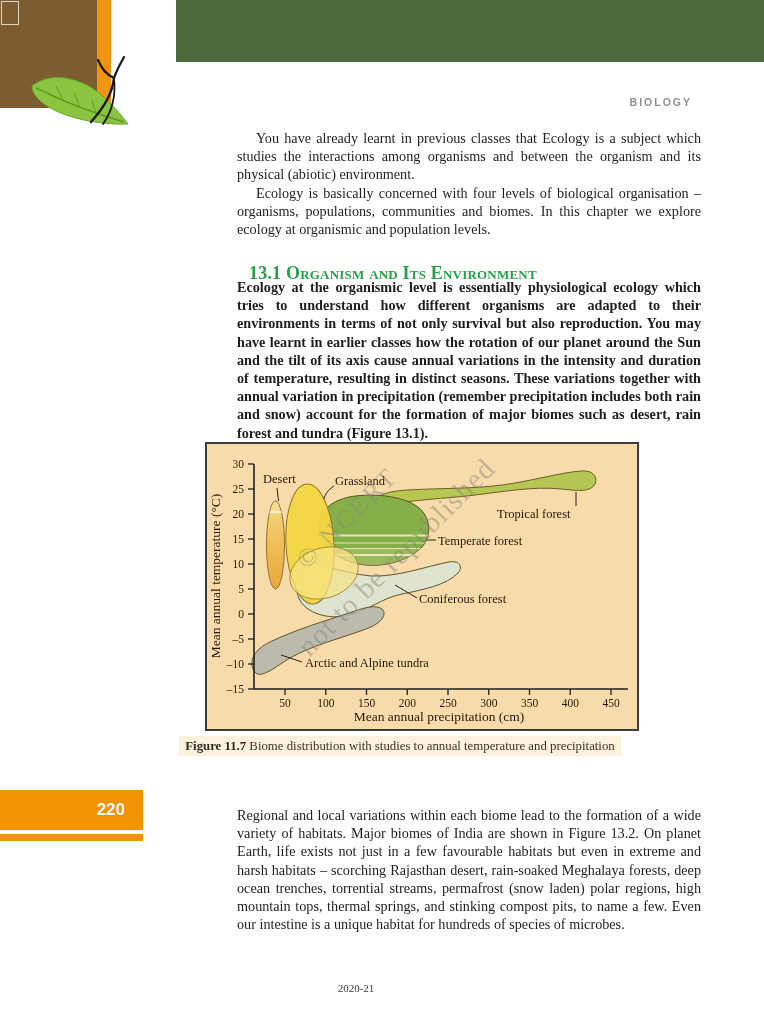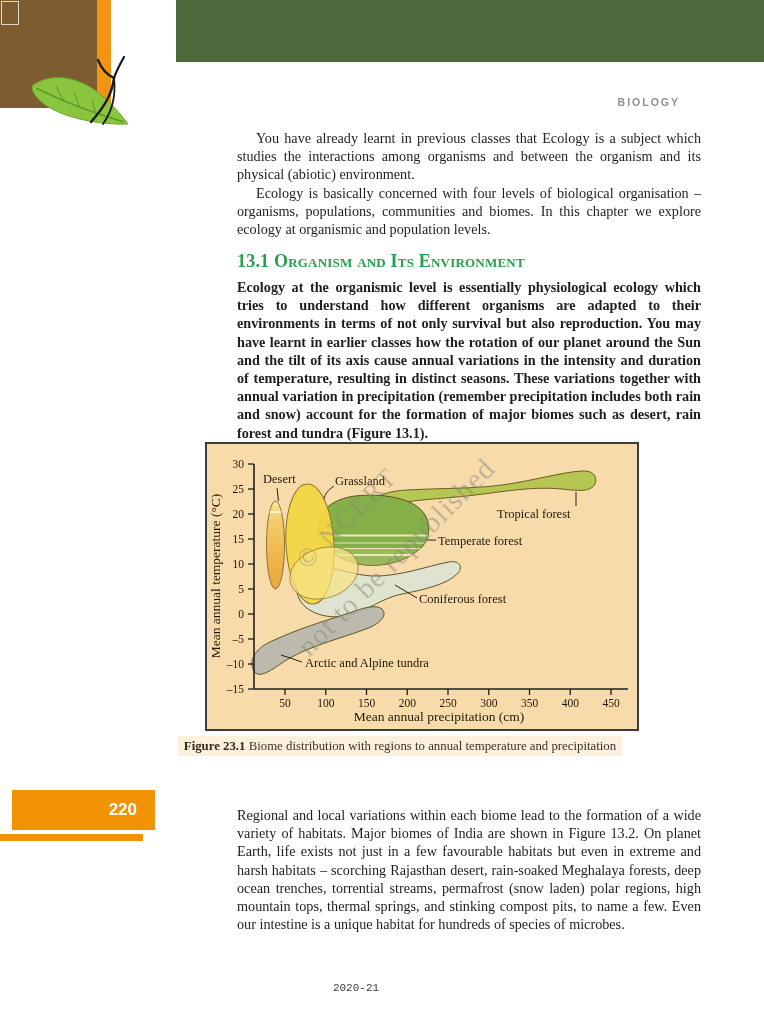--- a/index.html
+++ b/index.html
@@ -7,44 +7,44 @@
         font-family:"Liberation Serif",serif;overflow:hidden;
         box-shadow:0 0 0 1px #cfcfcf;}
   
   .brown-block{position:absolute;left:0;top:0;width:97px;height:108px;background:#7d5c30;}
   .corner-outline{position:absolute;left:1px;top:1px;width:16px;height:22px;
         border:1px solid rgba(255,255,255,.75);}
   .orange-strip{position:absolute;left:97px;top:0;width:14px;height:108px;background:#f09411;}
   .green-band{position:absolute;left:176px;top:0;width:588px;height:62px;background:#4d6a3c;}
   .leaf-svg{position:absolute;left:30px;top:72px;width:100px;height:55px;}
   .dancer-svg{position:absolute;left:86px;top:56px;width:46px;height:70px;}
-  .brand{position:absolute;right:84px;top:96px;font-family:"Liberation Sans",sans-serif;
+  .brand{position:absolute;right:72px;top:96px;font-family:"Liberation Sans",sans-serif;
         font-size:10.5px;font-weight:bold;color:#8f8f8f;letter-spacing:2px;}
   
   .para{position:absolute;left:237px;width:464px;font-size:14.2px;line-height:18.2px;
         color:#1e1e1e;text-align:justify;margin:0;}
   .indent{text-indent:19px;}
   .p1{top:129px;} .p2{top:184px;} .p3{top:278px;font-weight:bold;} .p4{top:806px;}
-  .section-heading{position:absolute;left:237px;top:251px;margin:0;
+  .section-heading{position:absolute;left:237px;top:251px;margin:12px;
         font-size:18px;font-weight:bold;color:#27a04b;letter-spacing:.2px;}
   .section-heading .sc{font-variant:small-caps;}
   
   .figure-box{position:absolute;left:205px;top:442px;width:430px;height:285px;
         background:#f7dbaa;border:2px solid #3d3d3d;box-sizing:content-box;}
   .figure-box svg{overflow:visible;display:block;}
   .fig-caption{position:absolute;left:140px;top:736px;width:520px;text-align:center;}
   .fig-caption span.hl{background:#fcf1dd;padding:3px 6px;font-size:12.8px;color:#3e3228;}
   .fig-caption b{color:#33281e;}
   
-  .pagenum-box{position:absolute;left:12px;top:790px;width:143px;height:40px;background:#f29306;
+  .pagenum-box{position:absolute;left:0;top:790px;width:143px;height:40px;background:#f29306;
         color:#fff;font-family:"Liberation Sans",sans-serif;font-weight:bold;font-size:17px;
         line-height:40px;text-align:right;padding-right:18px;box-sizing:border-box;}
   .pagenum-strip{position:absolute;left:0;top:834px;width:143px;height:7px;background:#f29306;}
   .edition{position:absolute;left:0;top:982px;width:712px;text-align:center;
-        font-family:Liberation Mono, monospace;font-size:11px;color:#3a3a3a;}
+        font-family:Liberation Serif, serif;font-size:11px;color:#3a3a3a;}
   
   text{font-family:"Liberation Serif",serif;fill:#241709;}
   .tick-label{font-size:11.5px;}
   .axis-label{font-size:13.5px;}
   .biome-label{font-size:12.5px;}
   .watermark{fill:#85847c;opacity:.45;}
 </style>
 </head>
 <body>
 
@@ -186,21 +186,21 @@
       </g>
 
       <text class="axis-label" transform="translate(13,132) rotate(-90)" text-anchor="middle">Mean annual temperature (°C)</text>
       <text class="axis-label" x="232" y="277" text-anchor="middle">Mean annual precipitation (cm)</text>
 
       <text class="watermark" transform="translate(146,80) rotate(-45)" text-anchor="middle" font-size="26" letter-spacing="3">© NCERT</text>
       <text class="watermark" transform="translate(196,120) rotate(-45)" text-anchor="middle" font-size="29" letter-spacing="1">not to be republished</text>
     </svg>
   </div>
 
-  <div class="fig-caption"><span class="hl"><b>Figure 23.1</b><span> Biome distribution with regions to annual temperature and precipitation</span></span></div>
+  <div class="fig-caption"><span class="hl"><b>Figure 11.7</b><span> Biome distribution with studies to annual temperature and precipitation</span></span></div>
 
   <p class="para p4">Regional and local variations within each biome lead to the formation of a wide variety of habitats. Major biomes of India are shown in Figure 13.2. On planet Earth, life exists not just in a few favourable habitats but even in extreme and harsh habitats – scorching Rajasthan desert, rain-soaked Meghalaya forests, deep ocean trenches, torrential streams, permafrost (snow laden) polar regions, high mountain tops, thermal springs, and stinking compost pits, to name a few.  Even our intestine is a unique habitat for hundreds of species of microbes.</p>
 
   <div class="pagenum-box">220</div>
   <div class="pagenum-strip"></div>
   <div class="edition">2020-21</div>
 
 </div>
 
 </body></html>

